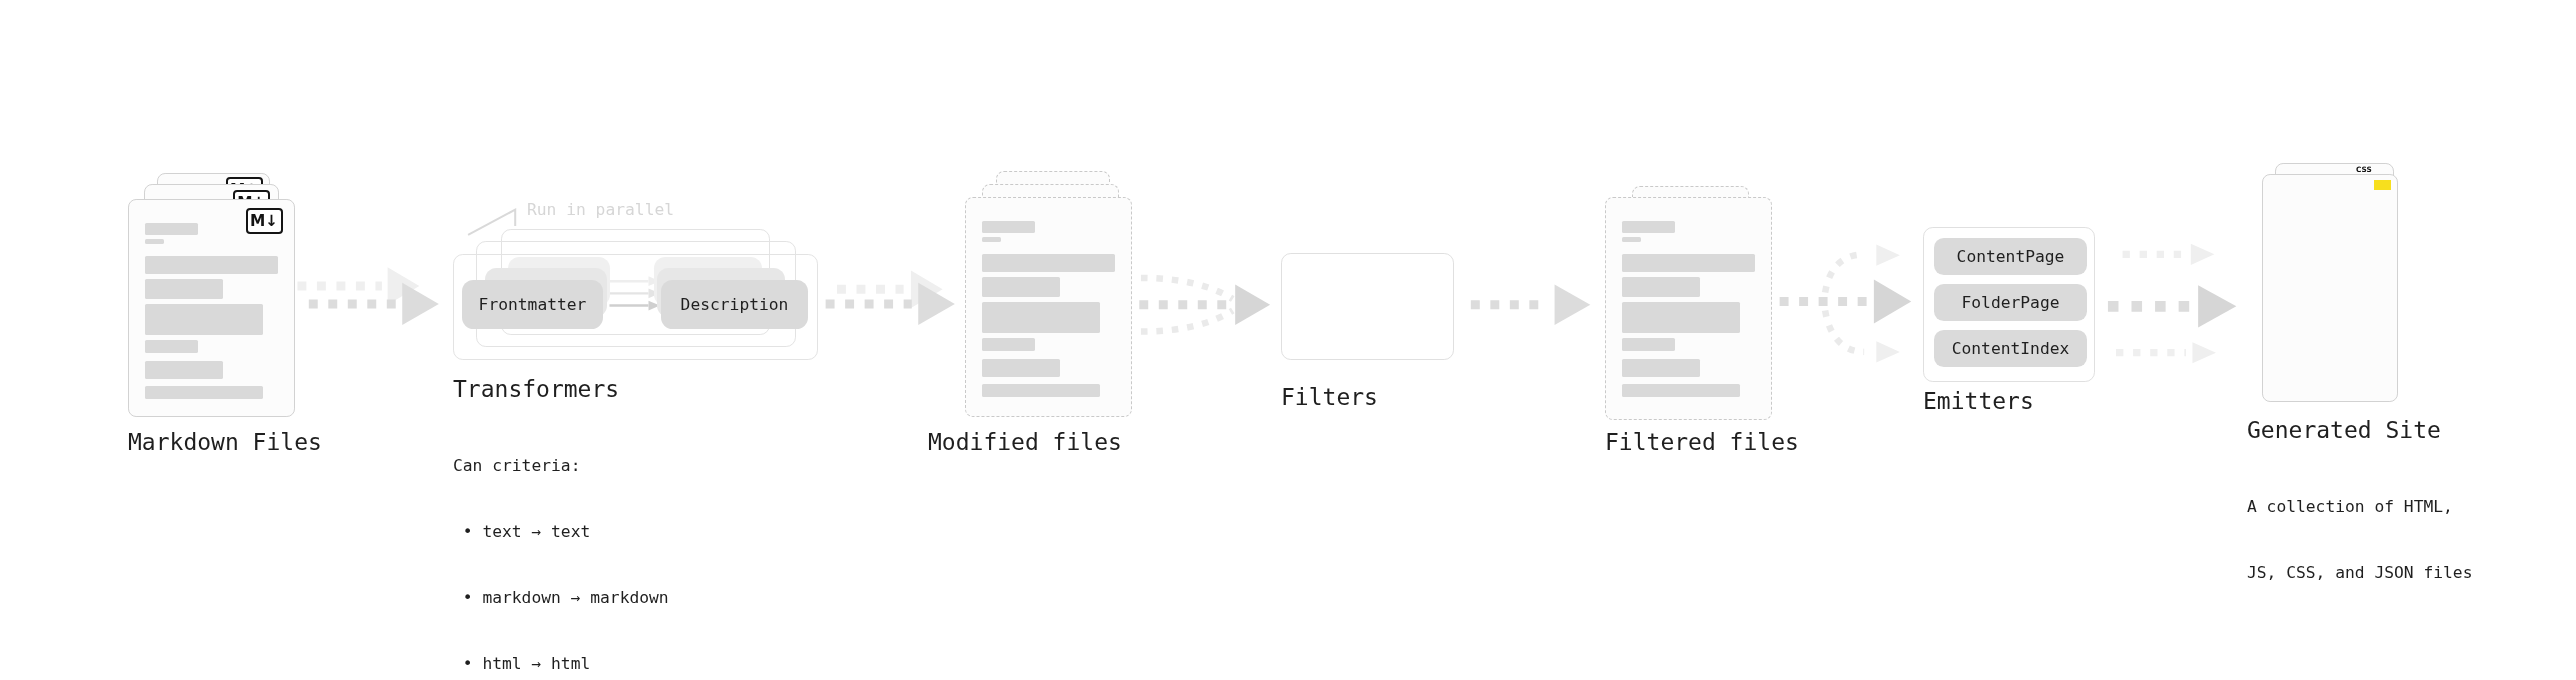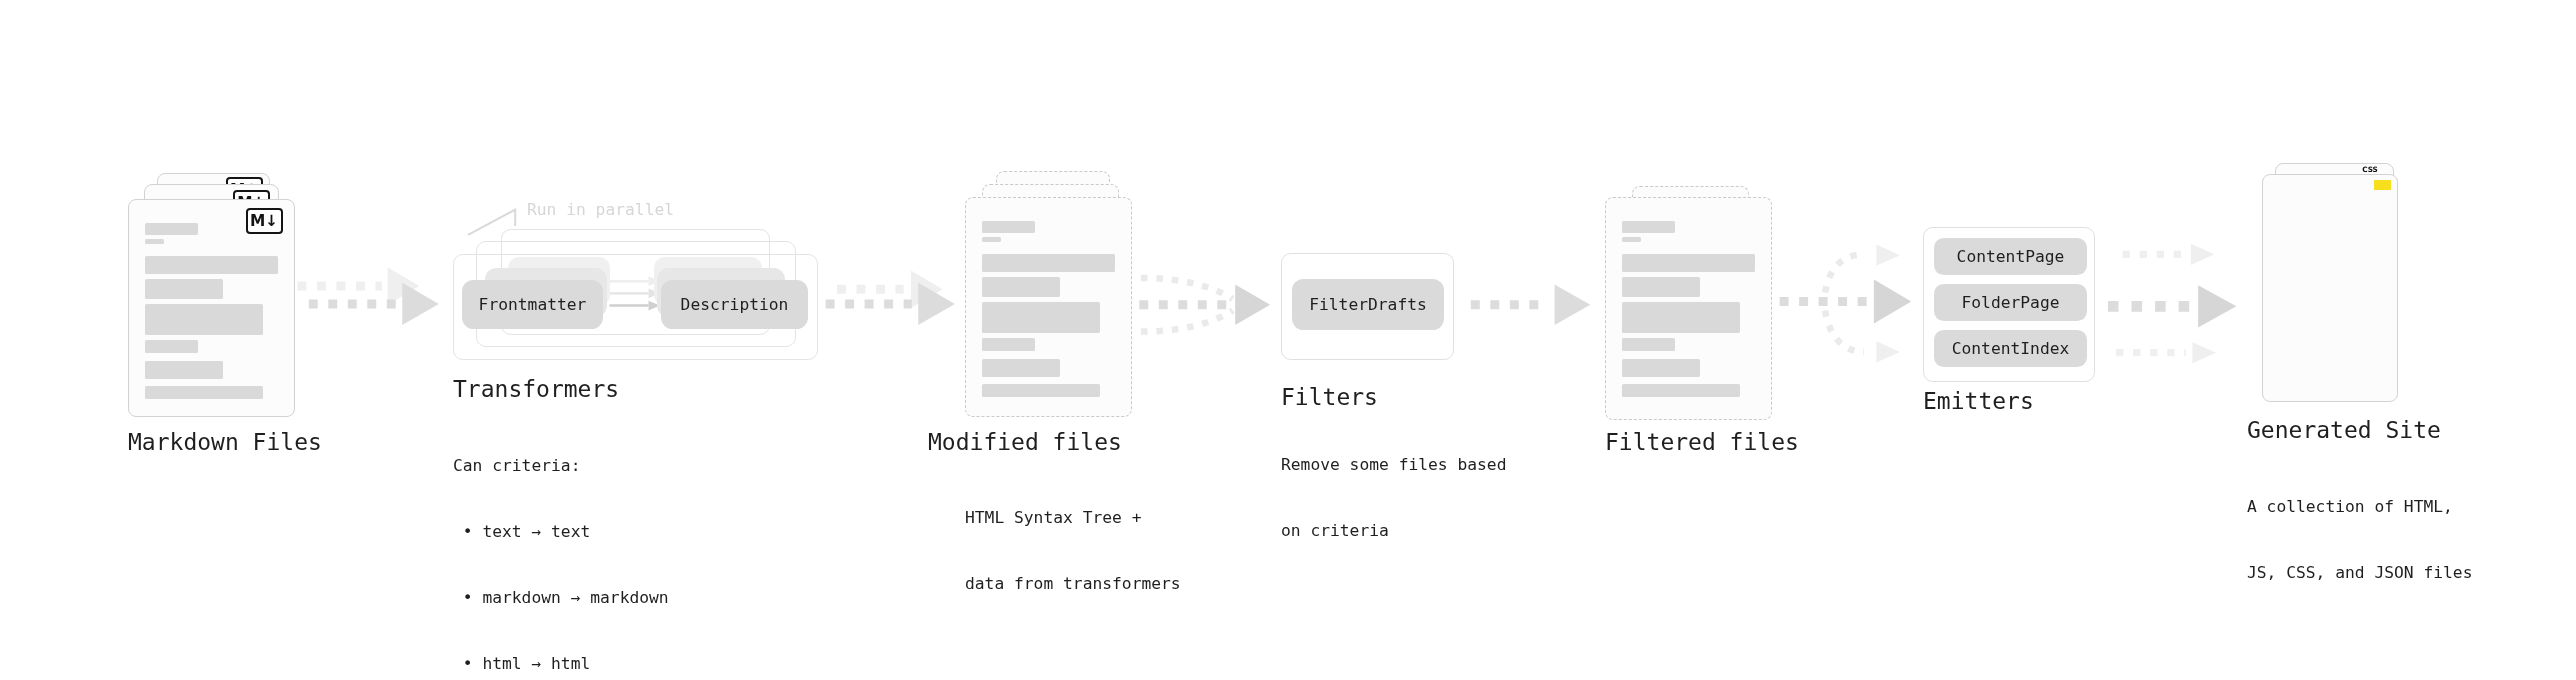--- a/index.html
+++ b/index.html
@@ -21,21 +21,21 @@
   .container-box{position:absolute;border:1.6px solid var(--container-border);border-radius:9.8px;background:transparent}
   .pill{position:absolute;border-radius:11.4px;display:flex;align-items:center;justify-content:center;font-size:16.3px;color:var(--text-dark)}
   .pill.front{background:var(--pill-gray)}
   .pill.mid{background:var(--pill-mid)}
   .pill.back{background:var(--pill-light)}
 
   .node-title{position:absolute;font-size:23px;color:var(--text-dark);white-space:pre}
   .node-desc{position:absolute;font-size:16.3px;line-height:22px;color:var(--text-dark);white-space:pre}
   .note{position:absolute;font-size:16.3px;color:var(--muted-note);white-space:pre}
 
-  .css-badge{position:absolute;width:28px;text-align:center;font-family:"DejaVu Sans","Liberation Sans",sans-serif}
+  .css-badge{position:absolute;width:28px;font-family:"DejaVu Sans","Liberation Sans",sans-serif}
   .css-txt{display:block;font-size:7.3px;font-weight:bold;line-height:7.3px;color:#111}
   .css-bar{display:block;height:3.3px;background:var(--css-blue);margin-top:0.8px;border-radius:0.8px}
   .js-badge{position:absolute;width:17px;height:9.8px;background:var(--js-yellow)}
   .html5-badge{position:absolute;width:21px;text-align:center;font-family:"DejaVu Sans","Liberation Sans",sans-serif}
   .html5-word{display:block;font-size:6.5px;font-weight:bold;letter-spacing:0.8px;line-height:7.3px;color:#111}
   .html5-shield{display:flex;width:21px;height:21px;margin-top:0.8px;background:var(--html5-orange);
     clip-path:polygon(0 0,100% 0,91% 84%,50% 100%,9% 84%);align-items:center;justify-content:center;
     font-size:12.2px;font-weight:bold;color:#fff}
 
   svg .dl{fill:none;stroke-linecap:butt}
@@ -167,34 +167,25 @@
           <div class="bar" style="width: 14%; height: 4.9px; margin-top: 4.1px;"></div>
           <div class="bar" style="width: 99%; height: 18px; margin-top: 11.4px;"></div>
           <div class="bar" style="width: 58%; height: 19.5px; margin-top: 5.7px;"></div>
           <div class="bar" style="width: 88%; height: 31px; margin-top: 5.7px;"></div>
           <div class="bar" style="width: 39%; height: 13px; margin-top: 4.9px;"></div>
           <div class="bar" style="width: 58%; height: 18.7px; margin-top: 7.3px;"></div>
           <div class="bar" style="width: 88%; height: 13px; margin-top: 6.5px;"></div>
         </div>
     </div>
     <div class="node-title" style="left:928px;top:429px">Modified files</div>
-    <div class="node-desc" style="left:965px;top:463px">
-      <div>HTML Syntax Tree +</div>
-      <div>data from transformers</div>
-    </div>
   </div>
 
   <div class="layer">
     <div class="container-box" style="left:1281px;top:253px;width:173px;height:107px;border-color:#e0e0e0"></div>
-    <div class="pill front" style="left:1292px;top:279px;width:152px;height:51px">FilterDrafts</div>
     <div class="node-title" style="left:1281px;top:384px">Filters</div>
-    <div class="node-desc" style="left:1281px;top:410px">
-      <div>Remove some files based</div>
-      <div>on criteria</div>
-    </div>
   </div>
 
   <div class="layer">
     <div class="tab" style="left:1632px;top:186px;width:117px;height:32.5px;z-index:1"></div>
     <div class="doc dashed" style="left:1605px;top:197px;width:167px;height:223px;z-index:2">
       <div class="bars" style="left:16.3px;top:23px;width:134px">
           <div class="bar" style="width: 39%; height: 12.2px; margin-top: 0px;"></div>
           <div class="bar" style="width: 14%; height: 4.9px; margin-top: 4.1px;"></div>
           <div class="bar" style="width: 99%; height: 18px; margin-top: 11.4px;"></div>
           <div class="bar" style="width: 58%; height: 19.5px; margin-top: 5.7px;"></div>

